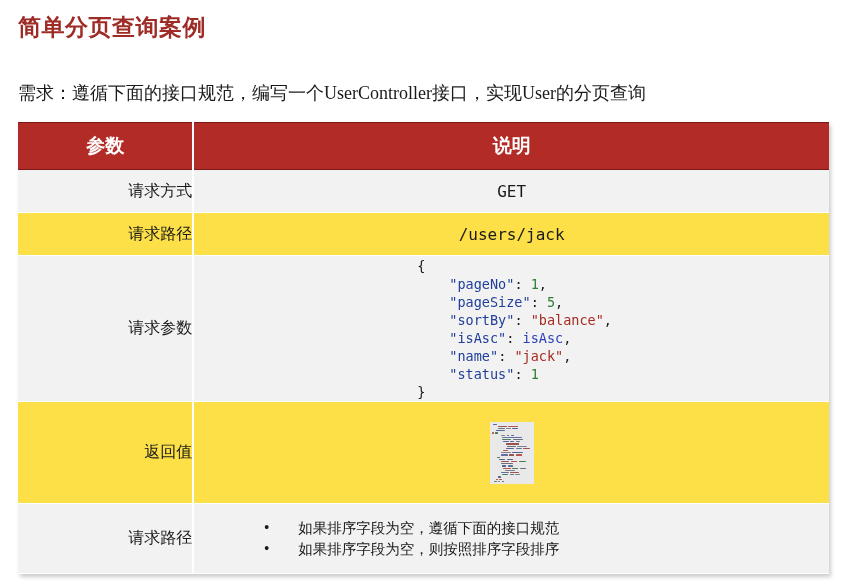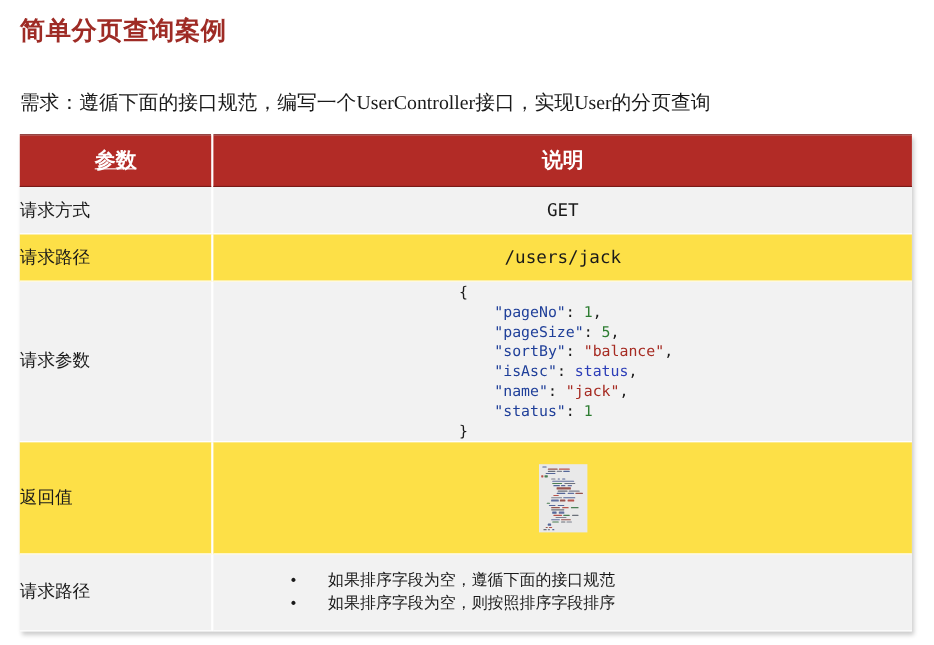--- a/index.html
+++ b/index.html
@@ -56,21 +56,21 @@
     border-collapse: collapse;
     table-layout: fixed;
     box-shadow: 2px 3px 4px rgba(0,0,0,0.20);
   }
   .spec-table td, .spec-table th {
     padding: 0;
     margin: 0;
     vertical-align: middle;
   }
 
-  .col-param { width: 150px; text-decoration: underline; }
+  .col-param { width: 150px; }
   .col-desc  { width: 544px; }
 
   
   .thead-row th {
     background: #B22B26;
     color: #ffffff;
     font-size: 19px;
     font-weight: bold;
     text-align: center;
     height: 46px;
@@ -83,21 +83,21 @@
 
   
   .row-odd  td { background: #F2F2F2; }
   .row-even td { background: #fde047; }
 
   .spec-table tbody td {
     border-bottom: 1px solid #ffffff;
   }
   .spec-table tbody td.cell-param {
     border-right: 2px solid #ffffff;
-    text-align: left;
+    text-align: right;
     font-size: 16px;
     color: #1a1a1a;
   }
   .spec-table tbody td.cell-desc {
     text-align: center;
     font-size: 16px;
     color: #1a1a1a;
   }
 
   .h-method  { height: 43px; }
@@ -214,21 +214,21 @@
       </tr>
 
       <tr class="row-odd h-params">
         <td class="cell-param">请求参数</td>
         <td class="cell-desc">
           <div class="json-wrap">
             <div class="json-block" id="json-block"><span class="tok-punct">{</span>
 <span class="indent"></span><span class="tok-key">"pageNo"</span><span class="tok-punct">: </span><span class="tok-num">1</span><span class="tok-punct">,</span>
 <span class="indent"></span><span class="tok-key">"pageSize"</span><span class="tok-punct">: </span><span class="tok-num">5</span><span class="tok-punct">,</span>
 <span class="indent"></span><span class="tok-key">"sortBy"</span><span class="tok-punct">: </span><span class="tok-str">"balance"</span><span class="tok-punct">,</span>
-<span class="indent"></span><span class="tok-key">"isAsc"</span><span class="tok-punct">: </span><span class="tok-bool">status</span><span class="tok-punct">,</span>
+<span class="indent"></span><span class="tok-key">"isAsc"</span><span class="tok-punct">: </span><span class="tok-bool">isAsc</span><span class="tok-punct">,</span>
 <span class="indent"></span><span class="tok-key">"name"</span><span class="tok-punct">: </span><span class="tok-str">"jack"</span><span class="tok-punct">,</span>
 <span class="indent"></span><span class="tok-key">"status"</span><span class="tok-punct">: </span><span class="tok-num">1</span>
 <span class="tok-punct">}</span></div>
           </div>
         </td>
       </tr>
 
       <tr class="row-even h-return">
         <td class="cell-param">返回值</td>
         <td class="cell-desc">

